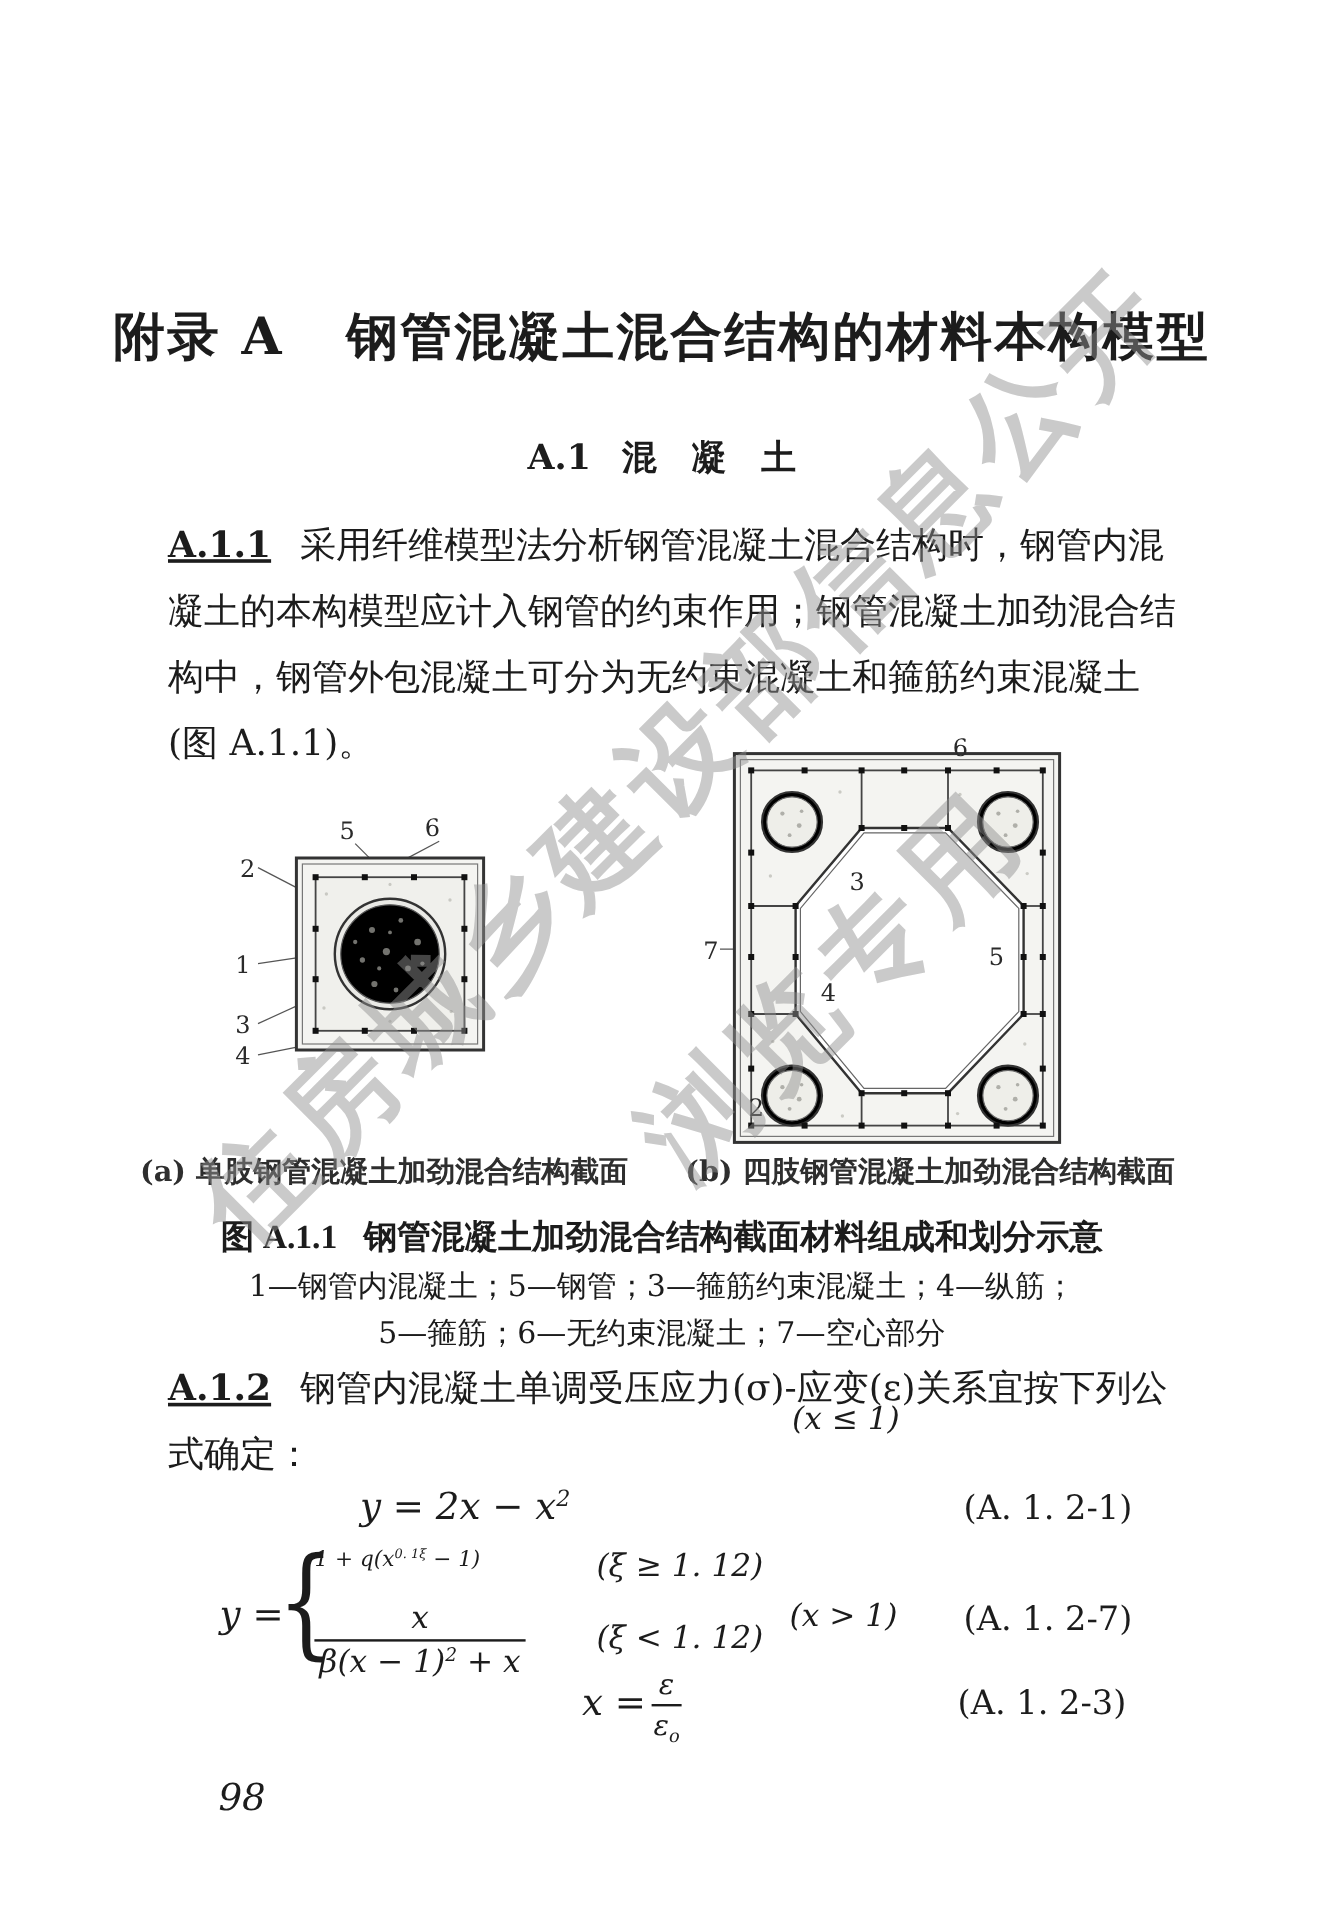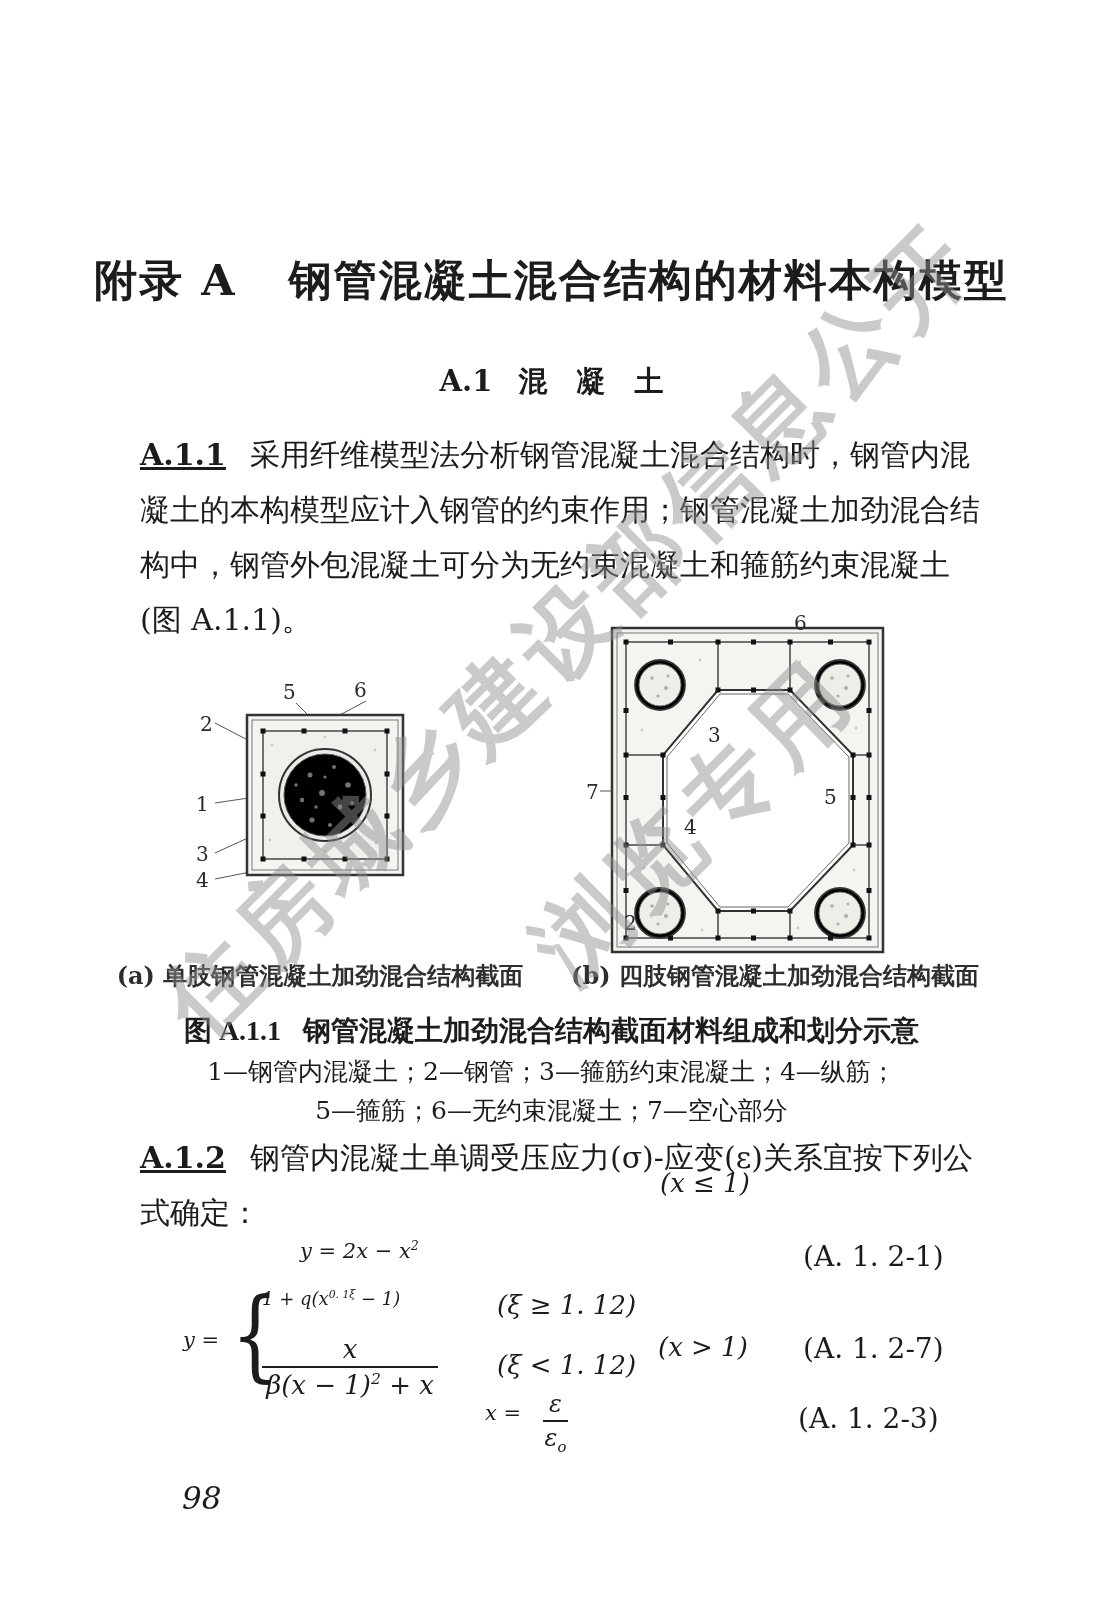--- a/index.html
+++ b/index.html
@@ -21,21 +21,21 @@
   .sec-head .gap{display:inline-block;width:26px;}
   
   .para-line{left:140px;width:830px;font-size:30px;line-height:34px;white-space:nowrap;}
   .clause-label{font-weight:700;padding-right:24px;text-decoration:underline;}
   
   .subcap{font-size:24px;font-weight:600;color:#2e2e2e;text-align:center;white-space:nowrap;}
   .figcap{top:1012px;left:0;width:1103px;text-align:center;font-size:28px;font-weight:600;white-space:nowrap;font-family:Liberation Serif, serif;}
   .figcap .gap{display:inline-block;width:22px;}
   .legend{left:0;width:1103px;text-align:center;font-size:25px;white-space:nowrap;}
   
-  .math{font-style:italic;font-size:21px;white-space:nowrap;}
+  .math{font-style:italic;font-size:31px;white-space:nowrap;}
   .math sup{font-size:0.6em;font-style:italic;}
   .eqnum{font-size:28px;font-style:normal;white-space:nowrap;}
   .cond{font-size:26px;font-style:italic;white-space:nowrap;}
   .brace{font-size:100px;font-weight:400;line-height:100px;font-style:normal;
          transform:scaleX(0.75);transform-origin:left center;}
   .frac{display:inline-block;text-align:center;}
   .frac .num{display:block;border-bottom:2px solid #1c1c1c;padding:0 6px 2px 6px;}
   .frac .den{display:block;padding-top:2px;}
   .frac sub{font-size:0.62em;}
   .pageno{top:1480px;left:142px;font-size:31px;font-style:italic;margin-left:40px;}
@@ -229,21 +229,21 @@
   <text x="148" y="142">3</text>
   <text x="124" y="234">4</text>
   <text x="64" y="330">2</text>
 </svg>
 
 <div class="abs subcap" style="top:960px;left:115px;width:410px;">(a) 单肢钢管混凝土加劲混合结构截面</div>
 <div class="abs subcap" style="top:960px;left:570px;width:410px;">(b) 四肢钢管混凝土加劲混合结构截面</div>
 
 <div class="abs figcap"><span>图 A.1.1</span><span class="gap"></span><span>钢管混凝土加劲混合结构截面材料组成和划分示意</span></div>
 
-<div class="abs legend" style="top:1055px;">1—钢管内混凝土；2—钢管；3—箍筋约束混凝土；4—纵筋；</div>
+<div class="abs legend" style="top:1055px;">1—钢管内混凝土；5—钢管；3—箍筋约束混凝土；4—纵筋；</div>
 <div class="abs legend" style="top:1094px;">5—箍筋；6—无约束混凝土；7—空心部分</div>
 
 <div class="abs para-line" style="top:1141px;"><span class="clause-label">A.1.2</span><span>钢管内混凝土单调受压应力(σ)-应变(ε)关系宜按下列公</span></div>
 <div class="abs para-line" style="top:1196px;">式确定：</div>
 
 <div class="abs math" style="left:300px;top:1238px;"><span>y = 2x − x</span><sup>2</sup></div>
 <div class="abs cond" style="left:660px;top:1168px;">(x ≤ 1)</div>
 <div class="abs eqnum" style="left:803px;top:1240px;">(A. 1. 2-1)</div>
 
 <div class="abs math" style="left:183px;top:1328px;">y =</div>

